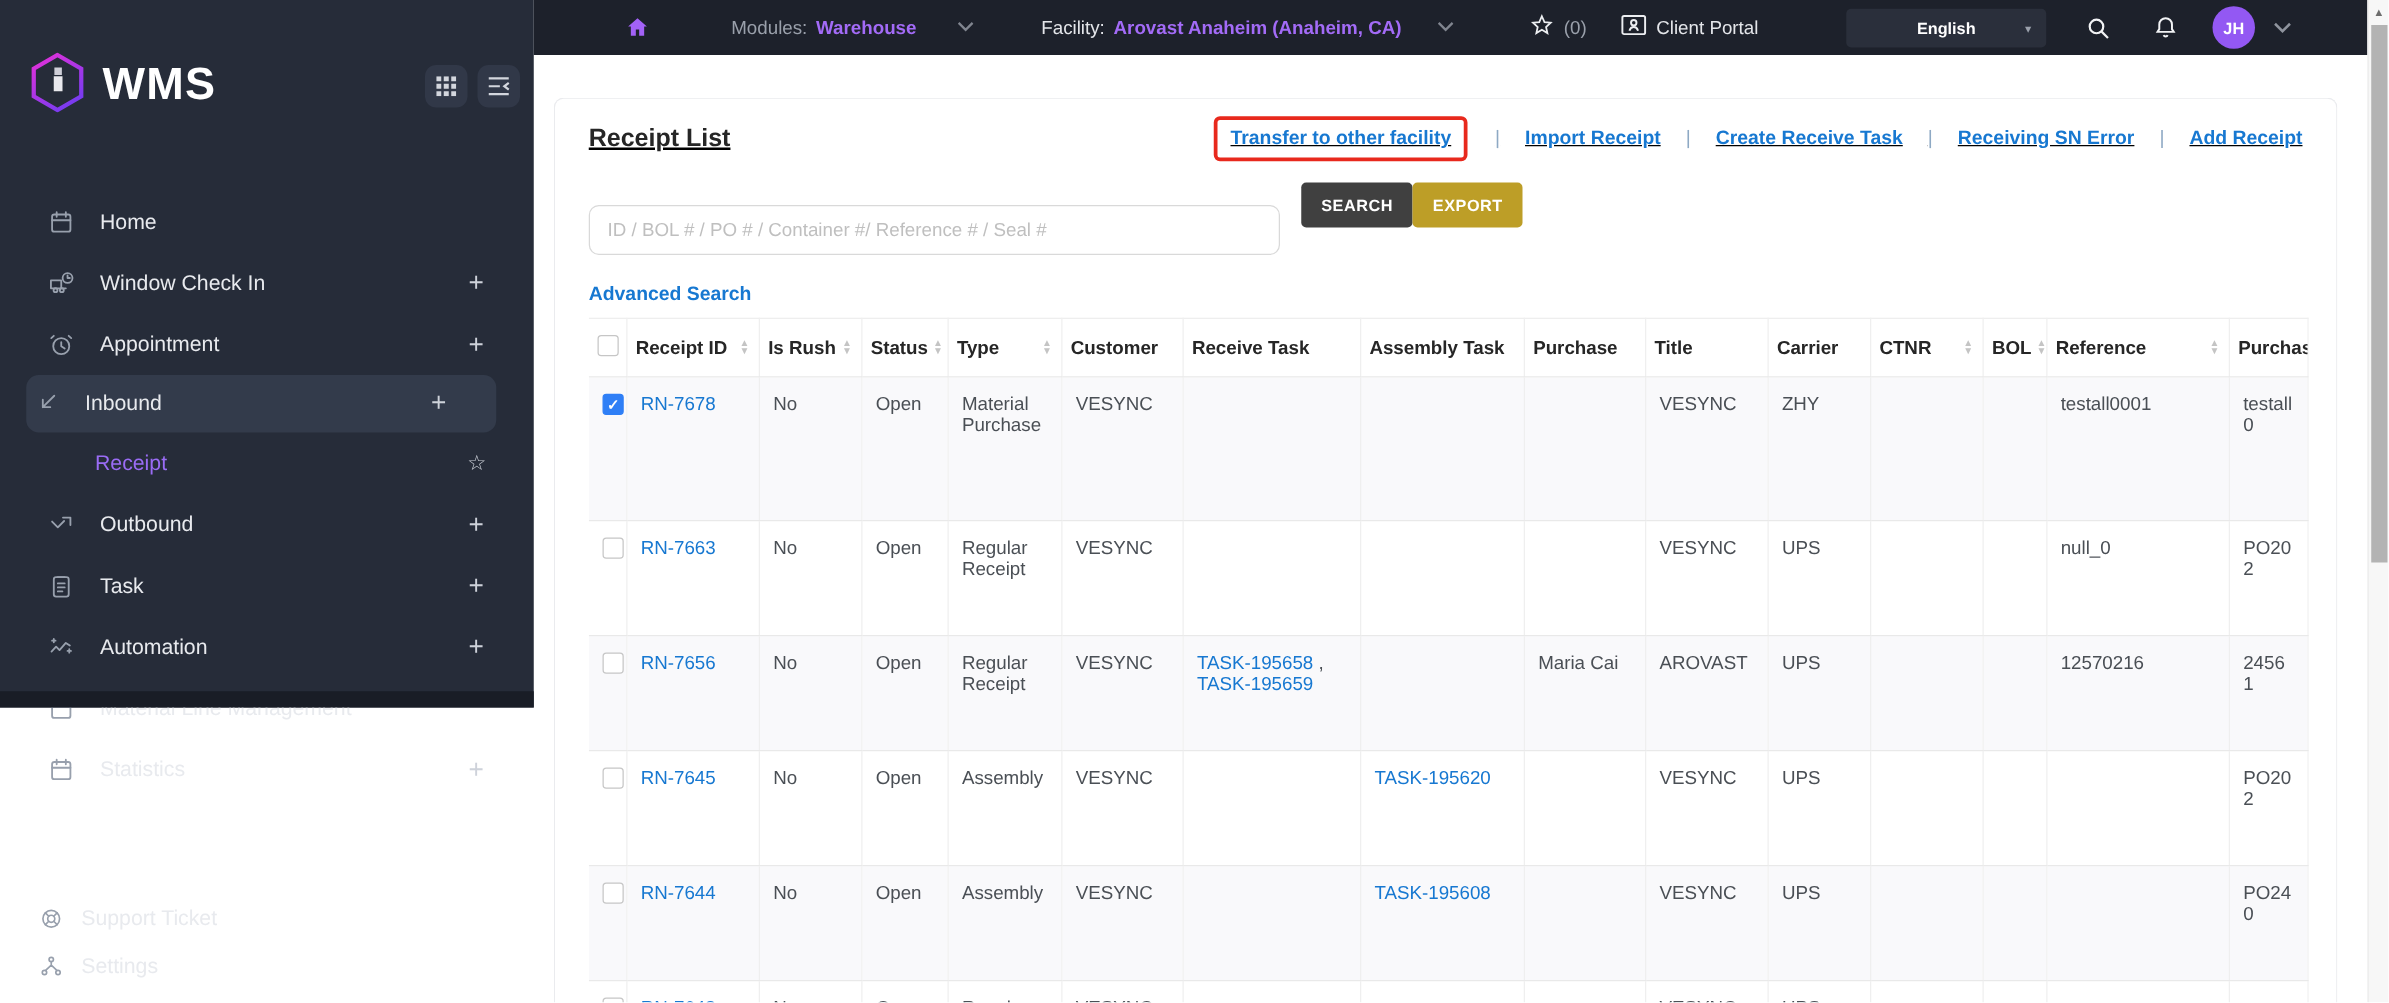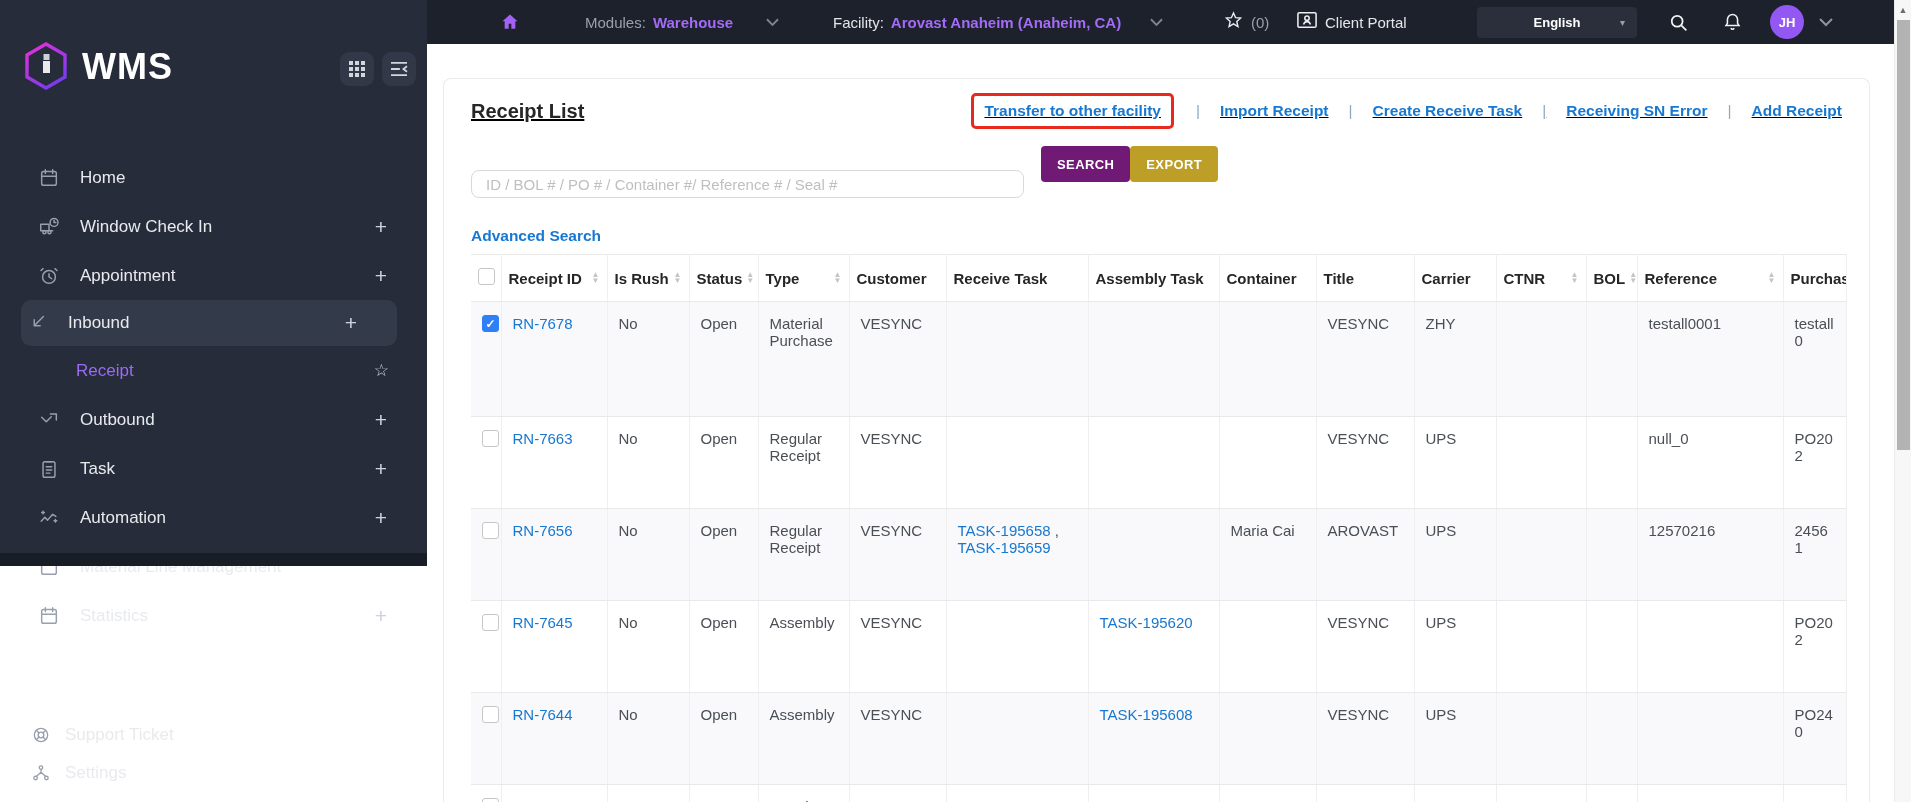--- a/index.html
+++ b/index.html
@@ -46,24 +46,24 @@
   
   .content { position:absolute; left:427px; top:44px; width:1467px; height:758px; background:#fff; }
   .panel { position:absolute; left:16px; top:34px; width:1427px; height:760px; background:#fff; border:1px solid #eaebee; border-bottom:none; border-radius:8px 8px 0 0; }
   .panel-head { position:absolute; left:27px; right:27px; top:0; height:64px; display:flex; align-items:center; justify-content:space-between;text-decoration:underline; }
   .panel-head h1 { font-size:20px; font-weight:700; color:#262626; }
   .actions { display:flex; align-items:center; font-size:15.5px; font-weight:700; color:#1778d1; white-space:nowrap;gap:11px; }
   .actions a { color:#1778d1; text-decoration:none; cursor:pointer; }
   .actions .sep { color:#8ea9c4; font-weight:400; padding:0 9px; }
   .red-box { border:3px solid #e8291d; border-radius:5px; padding:6px 10px; margin-right:2px; }
   .search-row { position:absolute; left:27px; top:65px; height:40px; display:flex; align-items:center; }
-  .search-input { width:553px; height:28px; border:1px solid #d9d9d9; border-radius:8px; padding:0 14px; font-size:15px; color:#333; font-family:"Liberation Sans", sans-serif; outline:none;margin-top:40px; }
+  .search-input { width:553px; height:40px; border:1px solid #d9d9d9; border-radius:8px; padding:0 14px; font-size:15px; color:#333; font-family:"Liberation Sans", sans-serif; outline:none;margin-top:40px; }
   .search-input::placeholder { color:#bfbfbf; }
   .btn { height:36px; border:none; border-radius:4px; color:#fff; font-size:13px; font-weight:700; letter-spacing:.4px; padding:0 16px; cursor:pointer; font-family:"Liberation Sans", sans-serif; }
-  .btn-search { background:#701a75; margin-left:17px; }
+  .btn-search { background:#404040; margin-left:17px; }
   .btn-export { background:#bd9e27; }
   .adv { position:absolute; left:27px; top:128px; font-size:15.5px; font-weight:700; color:#1778d1; text-decoration:none; cursor:pointer;margin-top:20px; }
 
   
   .table-wrap { position:absolute; left:27px; top:175px; width:1376px; height:585px; overflow:hidden; }
   table.grid { border-collapse:collapse; table-layout:fixed; width:1375px; }
   .grid th { height:47px; border-top:1px solid #e9e9e9; border-bottom:1px solid #e9e9e9; border-right:1px solid #efefef; font-size:15px; font-weight:700; color:#262626; text-align:center; padding:0 7px; background:#fff; overflow:hidden; white-space:nowrap; }
   .grid th .th-flex { display:flex; align-items:center; justify-content:space-between; }
   .sorter { display:inline-flex; flex-direction:column; line-height:6px; font-size:8px; color:#c4c4c4; margin-left:4px; }
   .grid td { border-bottom:1px solid #e9e9e9; border-right:1px solid #efefef; vertical-align:top; padding:13px 11px; font-size:15px; color:#4a4f55; overflow:hidden; word-wrap:break-word; }
@@ -401,21 +401,21 @@
                     <span>Receive Task</span>
                   </div>
                 </th>
                 <th>
                   <div class="th-flex">
                     <span>Assembly Task</span>
                   </div>
                 </th>
                 <th>
                   <div class="th-flex">
-                    <span>Container</span>
+                    <span>Purchase</span>
                   </div>
                 </th>
                 <th>
                   <div class="th-flex">
                     <span>Title</span>
                   </div>
                 </th>
                 <th>
                   <div class="th-flex">
                     <span>Carrier</span>

